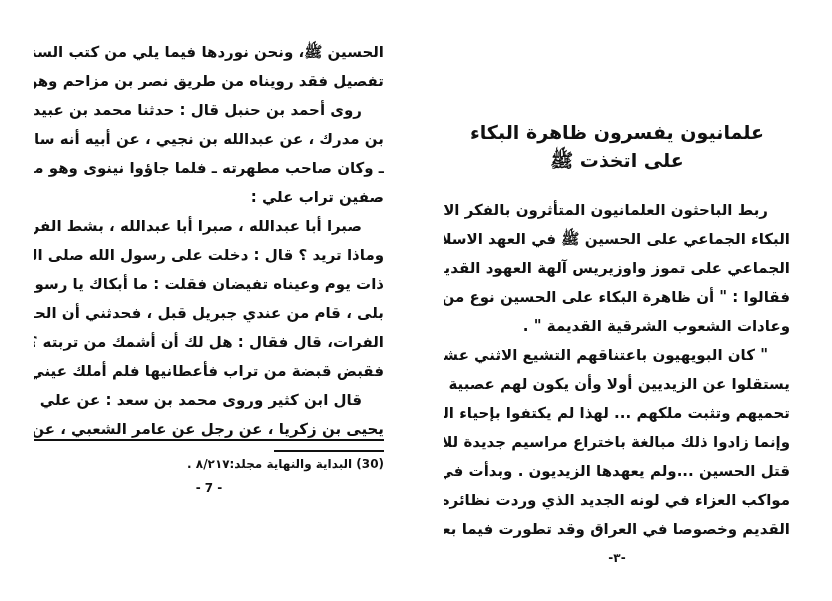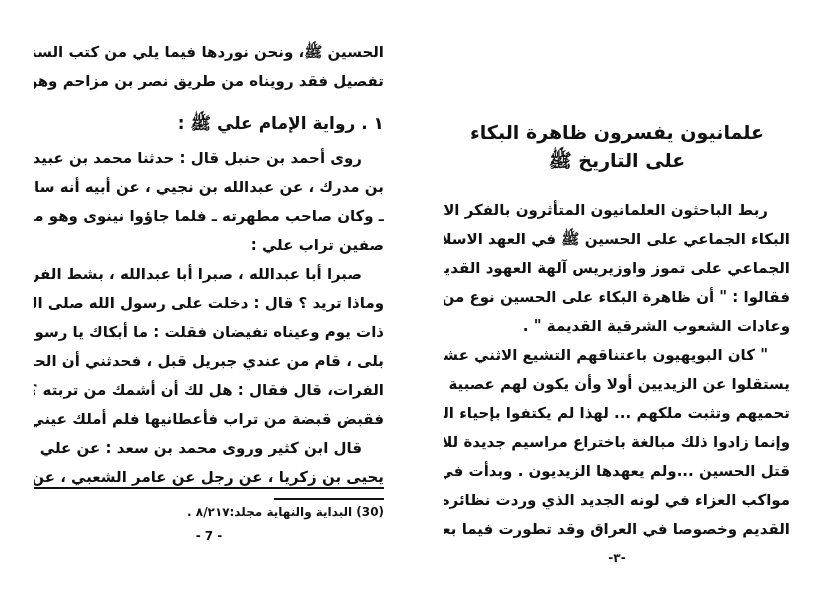--- a/index.html
+++ b/index.html
@@ -107,21 +107,20 @@
       direction: rtl;
     }
   </style>
 </head>
 <body>
 
 <div class="page" id="page-left">
   <div class="line">الحسين ﷺ، ونحن نوردها فيما يلي من كتب السنة إلا فيما فيه</div>
   <div class="line">تفصيل فقد رويناه من طريق نصر بن مزاحم وهو شيعي زيدي :</div>
 
-  <div class="heading">١ . رواية الإمام علي ﷺ :</div>
 
   <div class="line indent">روى أحمد بن حنبل قال : حدثنا محمد بن عبيد ، ثنا شراحيل</div>
   <div class="line">بن مدرك ، عن عبدالله بن نجيي ، عن أبيه أنه سار مع علي</div>
   <div class="line">ـ وكان صاحب مطهرته ـ فلما جاؤوا نينوى وهو منطلق إلى</div>
   <div class="line last">صفين تراب علي :</div>
   <div class="line indent">صبرا أبا عبدالله ، صبرا أبا عبدالله ، بشط الفرات قلت :</div>
   <div class="line">وماذا تريد ؟ قال : دخلت على رسول الله صلى الله عليه وسلم</div>
   <div class="line">ذات يوم وعيناه تفيضان فقلت : ما أبكاك يا رسول الله ؟ قال :</div>
   <div class="line">
     <span>بلى ، قام من عندي جبريل قبل ،</span>
@@ -147,21 +146,21 @@
   <div class="footnotes">
     <div class="footnote">(30)  البداية والنهاية مجلد:٨/٢١٧ .</div>
   </div>
 
   <div class="page-number">- 7 -</div>
 </div>
 
 <div class="page" id="page-right">
   <div class="title-block">
     <div class="title">علمانيون يفسرون ظاهرة البكاء</div>
-    <div class="title">على التاريخ ﷺ</div>
+    <div class="title">على اتخذت ﷺ</div>
   </div>
 
   <div class="line indent">ربط الباحثون العلمانيون المتأثرون بالفكر الاستشراقي بين</div>
   <div class="line">البكاء الجماعي على الحسين ﷺ في العهد الاسلامي والبكاء</div>
   <div class="line">الجماعي على تموز واوزيريس آلهة العهود القديمة قبل الاسلام</div>
   <div class="line">فقالوا : " أن ظاهرة البكاء على الحسين نوع من التأثر بمخلفات</div>
   <div class="line last">وعادات الشعوب الشرقية القديمة " .</div>
 
 
   <div class="line indent">" كان البويهيون باعتناقهم التشيع الاثني عشري يحاولون أن</div>

